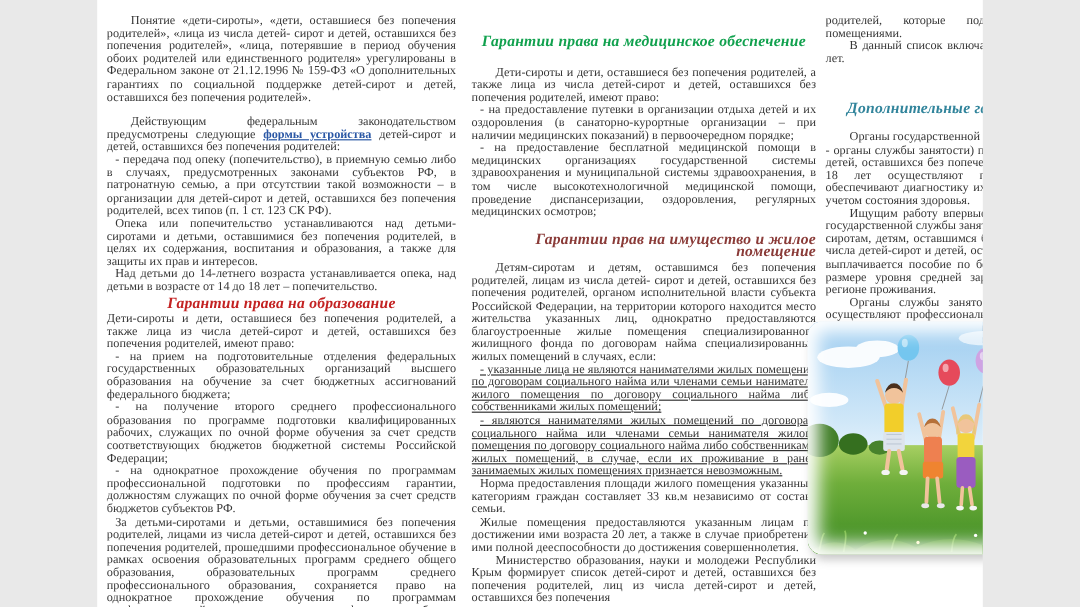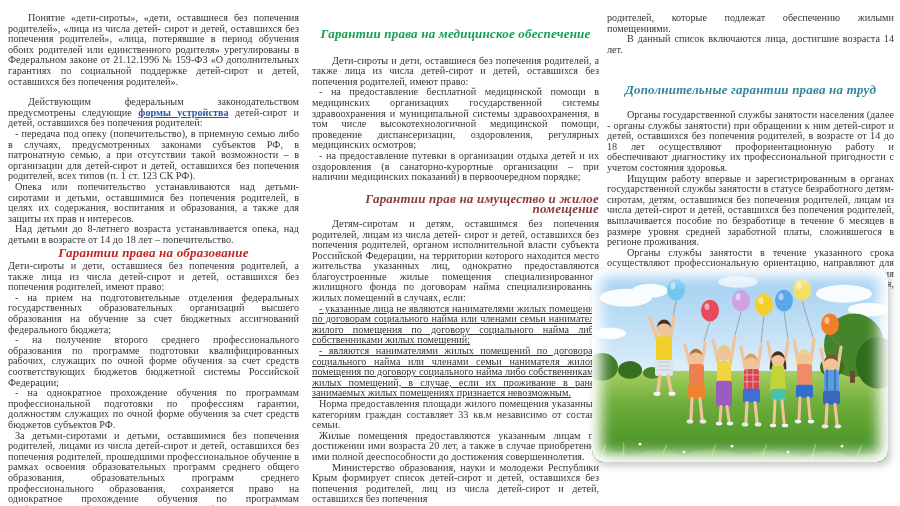--- a/index.html
+++ b/index.html
@@ -1,17 +1,17 @@
 <!DOCTYPE html>
 <html><head>
 <meta charset="utf-8">
 <style>
   html,body { margin:0; padding:0; background:#e9e9e9; }
   .page {
-    position:relative; width:900px; height:506px; background:#ffffff;
+    position:relative; width:738px; height:506px; background:#ffffff;
     font-family:"Liberation Serif", serif; color:#363636; overflow:hidden;
     margin:0 auto;
   }
   .col {
     position:absolute; top:0; height:506px; overflow:hidden;
     text-align:justify; font-size:10.2px; line-height:10.6px;
   }
   .col-left  { left:8px;   width:291px; padding-top:13px; }
   .col-mid   { left:312px; width:287px; padding-top:13px; }
   .col-right { left:607px; width:287px; padding-top:13px; }
@@ -45,34 +45,34 @@
 <body>
 
 <div class="page">
 
   <div class="col col-left">
     <p class="ind">Понятие «дети-сироты», «дети, оставшиеся без попечения родителей», «лица из числа детей- сирот и детей, оставшихся без попечения родителей», «лица, потерявшие в период обучения обоих родителей или единственного родителя» урегулированы в Федеральном законе от 21.12.1996 № 159-ФЗ «О дополнительных гарантиях по социальной поддержке детей-сирот и детей, оставшихся без попечения родителей».</p>
     <div class="gap"></div>
     <p class="ind"><span>Действующим федеральным законодательством предусмотрены следующие </span><span class="link">формы устройства</span><span> детей-сирот и детей, оставшихся без попечения родителей:</span></p>
     <p class="ind-sm">- передача под опеку (попечительство), в приемную семью либо в случаях, предусмотренных законами субъектов РФ, в патронатную семью, а при отсутствии такой возможности – в организации для детей-сирот и детей, оставшихся без попечения родителей, всех типов (п. 1 ст. 123 СК РФ).</p>
     <p class="ind-sm">Опека или попечительство устанавливаются над детьми-сиротами и детьми, оставшимися без попечения родителей, в целях их содержания, воспитания и образования, а также для защиты их прав и интересов.</p>
-    <p class="ind-sm"><span>Над детьми до 8-летнего возраста устанавливается </span><span class="b">опека</span><span>, над детьми в возрасте от 14 до 18 лет – </span><span class="b">попечительство.</span></p>
+    <p class="ind-sm"><span>Над детьми до 14-летнего возраста устанавливается </span><span class="b">опека</span><span>, над детьми в возрасте от 14 до 18 лет – </span><span class="b">попечительство.</span></p>
     <p class="hd hd-edu">Гарантии права на образование</p>
     <p>Дети-сироты и дети, оставшиеся без попечения родителей, а также лица из числа детей-сирот и детей, оставшихся без попечения родителей, имеют право:</p>
     <p class="ind-sm">- на прием на подготовительные отделения федеральных государственных образовательных организаций высшего образования на обучение за счет бюджетных ассигнований федерального бюджета;</p>
     <p class="ind-sm">- на получение второго среднего профессионального образования по программе подготовки квалифицированных рабочих, служащих по очной форме обучения за счет средств соответствующих бюджетов бюджетной системы Российской Федерации;</p>
     <p class="ind-sm">- на однократное прохождение обучения по программам профессиональной подготовки по профессиям гарантии, должностям служащих по очной форме обучения за счет средств бюджетов субъектов РФ.</p>
     <p class="ind-sm">За детьми-сиротами и детьми, оставшимися без попечения родителей, лицами из числа детей-сирот и детей, оставшихся без попечения родителей, прошедшими профессиональное обучение в рамках освоения образовательных программ среднего общего образования, образовательных программ среднего профессионального образования, сохраняется право на однократное прохождение обучения по программам профессиональной подготовки по профессиям рабочих, должностям служащих по очной форме обучения за счет средств бюджетов субъектов РФ.</p>
   </div>
 
   <div class="col col-mid">
     <p class="hd hd-medical">Гарантии права на медицинское обеспечение</p>
     <p class="ind">Дети-сироты и дети, оставшиеся без попечения родителей, а также лица из числа детей-сирот и детей, оставшихся без попечения родителей, имеют право:</p>
+    <p class="ind-sm">- на предоставление путевки в организации отдыха детей и их оздоровления (в санаторно-курортные организации – при наличии медицинских показаний) в первоочередном порядке;</p>
     <p class="ind-sm">- на предоставление бесплатной медицинской помощи в медицинских организациях государственной системы здравоохранения и муниципальной системы здравоохранения, в том числе высокотехнологичной медицинской помощи, проведение диспансеризации, оздоровления, регулярных медицинских осмотров;</p>
-    <p class="ind-sm">- на предоставление путевки в организации отдыха детей и их оздоровления (в санаторно-курортные организации – при наличии медицинских показаний) в первоочередном порядке;</p>
     <p class="hd hd-housing">Гарантии прав на имущество и жилое помещение</p>
     <p class="ind">Детям-сиротам и детям, оставшимся без попечения родителей, лицам из числа детей- сирот и детей, оставшихся без попечения родителей, органом исполнительной власти субъекта Российской Федерации, на территории которого находится место жительства указанных лиц, однократно предоставляются благоустроенные жилые помещения специализированного жилищного фонда по договорам найма специализированных жилых помещений в случаях, если:</p>
     <p class="ind-sm u">- указанные лица  не являются нанимателями жилых помещений по договорам социального найма или членами семьи нанимателя жилого помещения по договору социального найма либо собственниками жилых помещений;</p>
     <p class="ind-sm u">- являются нанимателями жилых помещений по договорам социального найма или членами семьи нанимателя жилого помещения по договору социального найма либо собственниками жилых помещений, в случае, если их проживание в ранее занимаемых жилых помещениях признается невозможным.</p>
     <p class="ind-sm">Норма предоставления площади жилого помещения указанным категориям граждан составляет 33 кв.м независимо от состава семьи.</p>
     <p class="ind-sm">Жилые помещения предоставляются указанным лицам по достижении ими возраста 20 лет, а также в случае приобретения ими полной дееспособности до достижения совершеннолетия.</p>
     <p class="ind">Министерство образования, науки и молодежи Республики Крым формирует список детей-сирот и детей, оставшихся без попечения родителей, лиц из числа детей-сирот и детей, оставшихся без попечения</p>
   </div>
 
   <div class="col col-right">

